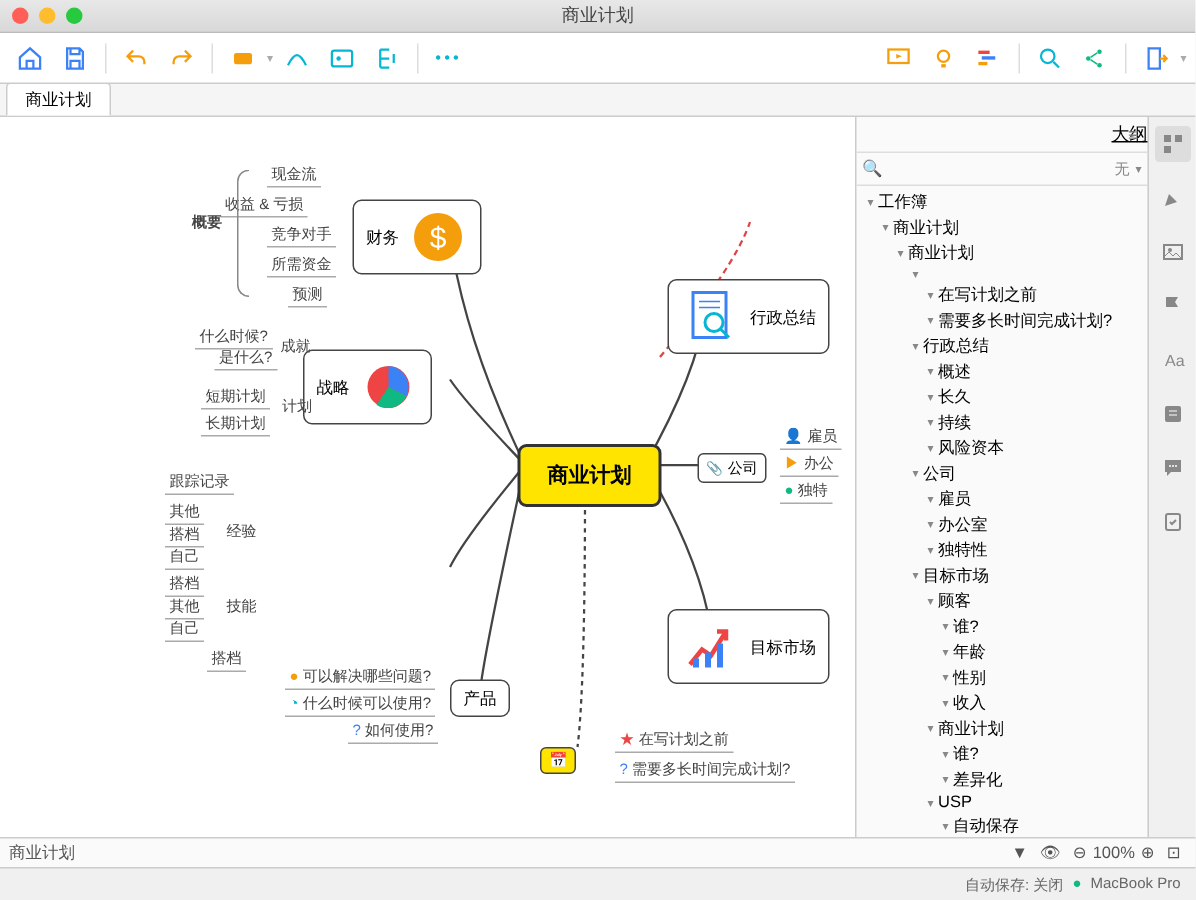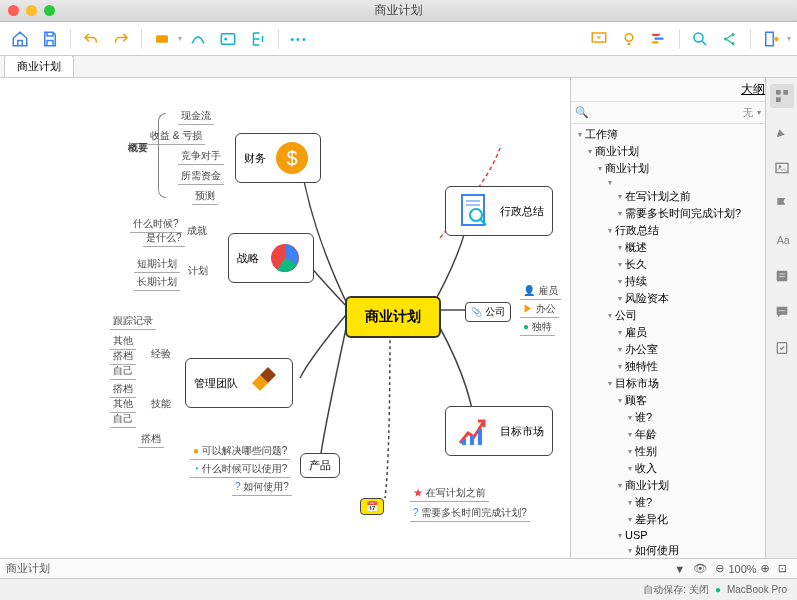--- a/index.html
+++ b/index.html
@@ -186,42 +186,35 @@
         </svg>
     </div>
     <div class="leaf" style="left:178px;top:30px">现金流</div>
     <div class="leaf" style="left:147px;top:50px">收益 &amp; 亏损</div>
     <div class="leaf" style="left:178px;top:70px">竞争对手</div>
     <div class="leaf" style="left:178px;top:90px">所需资金</div>
     <div class="leaf" style="left:192px;top:110px">预测</div>
     <div class="bracket" style="left:158px;top:35px;width:8px;height:85px"></div>
     <div class="leaflabel" style="left:125px;top:62px;font-weight:bold">概要</div>
 
-    <div class="node subnode" style="left:228px;top:155px">
+    <div class="node subnode" style="left:202px;top:155px">
       <span>战略</span>
       <svg class="iconbox" viewBox="0 0 40 40">
           <circle cx="20" cy="20" r="14" fill="#ef4444"></circle>
           <path d="M20 20 L20 6 A14 14 0 0 1 32 26 z" fill="#3b82f6"></path>
           <path d="M20 20 L32 26 A14 14 0 0 1 12 32 z" fill="#10b981"></path>
         </svg>
     </div>
     <div class="leaf" style="left:130px;top:138px">什么时候?</div>
     <div class="leaf" style="left:143px;top:152px">是什么?</div>
     <div class="leaf" style="left:134px;top:178px">短期计划</div>
     <div class="leaf" style="left:134px;top:196px">长期计划</div>
     <div class="leaflabel" style="left:184px;top:145px">成就</div>
     <div class="leaflabel" style="left:185px;top:185px">计划</div>
 
-    <div class="node subnode" style="left:185px;top:280px">
-      <span>管理团队</span>
-      <svg class="iconbox" viewBox="0 0 40 40">
-          <path d="M8 20 l8-8 8 8-8 8z" fill="#f59e0b"></path>
-          <path d="M16 12l8 8 8-8-8-8z" fill="#92400e"></path>
-        </svg>
-    </div>
     <div class="leaf" style="left:110px;top:235px">跟踪记录</div>
     <div class="leaf" style="left:110px;top:255px">其他</div>
     <div class="leaf" style="left:110px;top:270px">搭档</div>
     <div class="leaf" style="left:110px;top:285px">自己</div>
     <div class="leaf" style="left:110px;top:303px">搭档</div>
     <div class="leaf" style="left:110px;top:318px">其他</div>
     <div class="leaf" style="left:110px;top:333px">自己</div>
     <div class="leaf" style="left:138px;top:353px">搭档</div>
     <div class="leaflabel" style="left:148px;top:268px">经验</div>
     <div class="leaflabel" style="left:148px;top:318px">技能</div>
@@ -377,21 +370,21 @@
         <div class="tree-row" style="padding-left: 54px;">
           <span class="arrow">▾</span>
           <span>差异化</span>
         </div>
         <div class="tree-row" style="padding-left: 44px;">
           <span class="arrow">▾</span>
           <span>USP</span>
         </div>
         <div class="tree-row" style="padding-left: 54px;">
           <span class="arrow">▾</span>
-          <span>如何使用</span>
+          <span>自动保存</span>
         </div>
         <div class="tree-row" style="padding-left: 54px;">
           <span class="arrow">▾</span>
           <span>销售</span>
         </div>
       </div>
   </div>
 
   <div class="sidepanel">
     <div class="sidebtn" style="background:#ddd;border-radius:3px">

